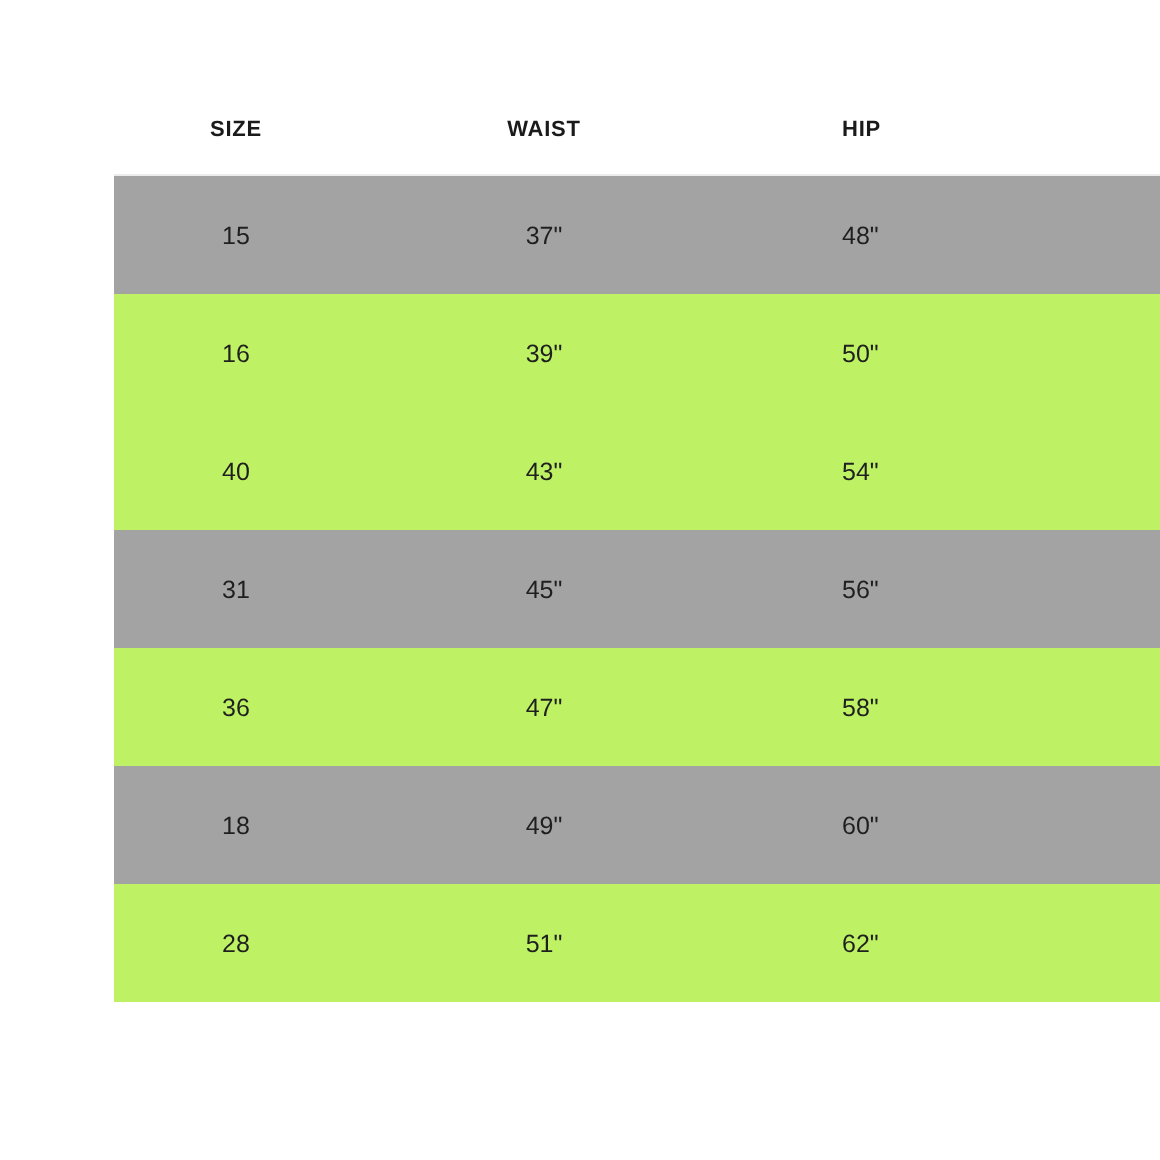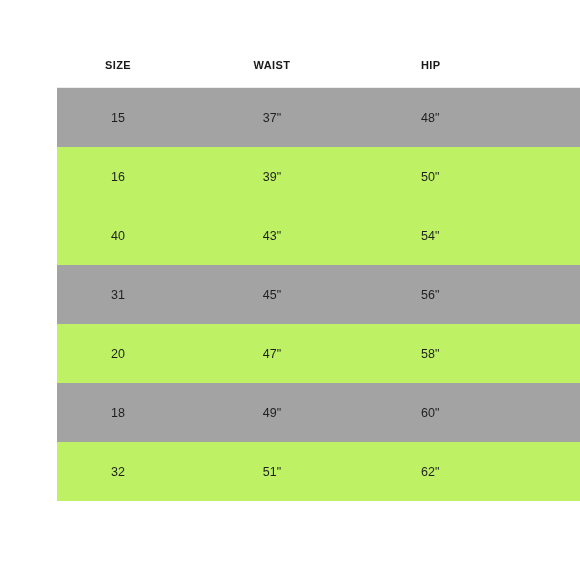--- a/index.html
+++ b/index.html
@@ -98,29 +98,29 @@
         <td class="col-size">40</td>
         <td class="col-waist">43"</td>
         <td class="col-hip">54"</td>
       </tr>
       <tr class="row-plain">
         <td class="col-size">31</td>
         <td class="col-waist">45"</td>
         <td class="col-hip">56"</td>
       </tr>
       <tr class="row-shaded">
-        <td class="col-size">20</td>
+        <td class="col-size">36</td>
         <td class="col-waist">47"</td>
         <td class="col-hip">58"</td>
       </tr>
       <tr class="row-plain">
         <td class="col-size">18</td>
         <td class="col-waist">49"</td>
         <td class="col-hip">60"</td>
       </tr>
       <tr class="row-shaded">
-        <td class="col-size">32</td>
+        <td class="col-size">28</td>
         <td class="col-waist">51"</td>
         <td class="col-hip">62"</td>
       </tr>
     </tbody>
   </table>
 </div>
 
 </body></html>

